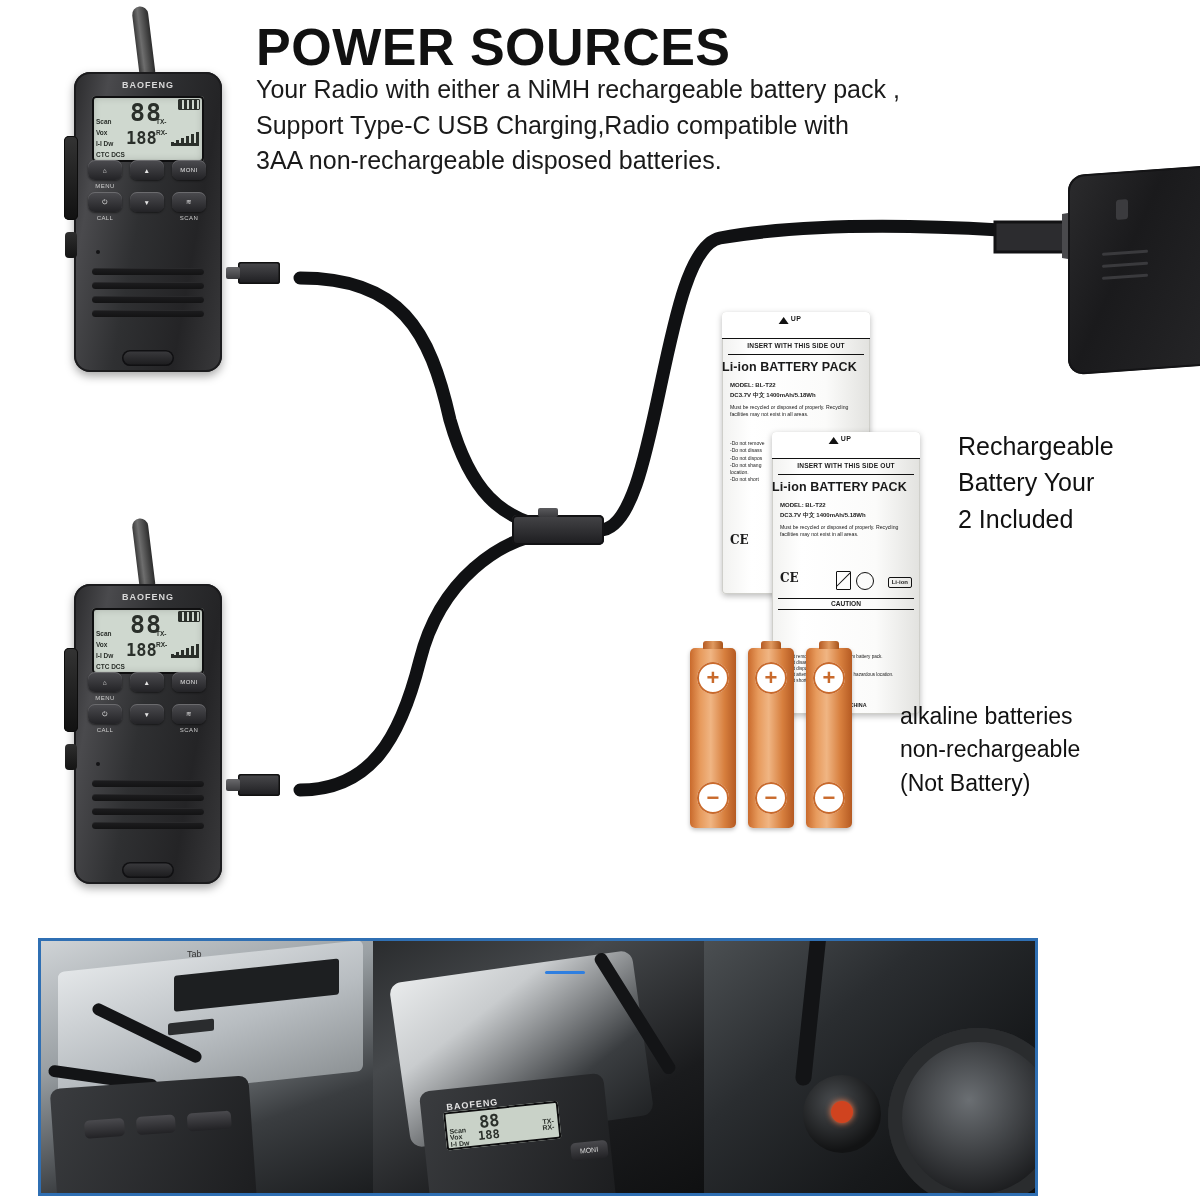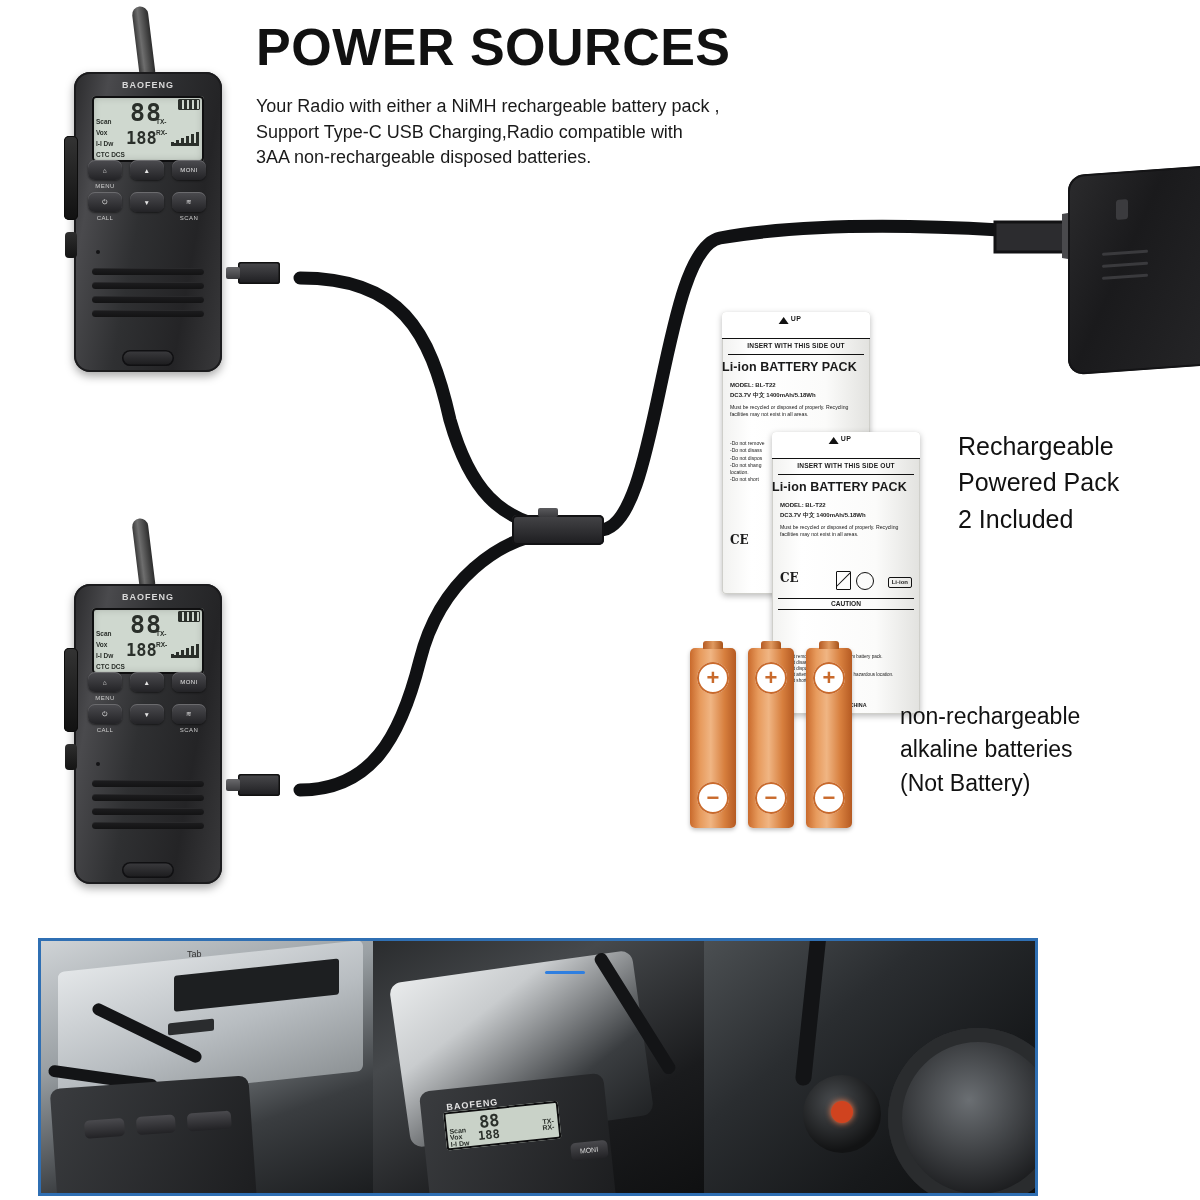--- a/index.html
+++ b/index.html
@@ -13,22 +13,22 @@
   }
   .stage{position:absolute;inset:0;}
 
   
   .headline{
     position:absolute;left:256px;top:20px;
     font-size:52px;font-weight:700;letter-spacing:0.5px;color:#111;
     line-height:1.05;
   }
   .subhead{
-    position:absolute;left:256px;top:94px;width:860px;
-    font-size:18px;line-height:1.42;color:#1a1a1a;font-weight:400;
+    position:absolute;left:256px;top:72px;width:860px;
+    font-size:25px;line-height:1.42;color:#1a1a1a;font-weight:400;
   }
   .subhead div{white-space:nowrap;}
 
   
   .radio{position:absolute;}
   .radio .antenna{
     position:absolute;width:16px;border-radius:8px;
     background:linear-gradient(90deg,#3a3a3a,#6e6e6e 35%,#2c2c2c);
   }
   .radio .antenna.bent{
@@ -446,21 +446,21 @@
       <div>-Do not disassemble.</div>
       <div>-Do not dispose of in fire.</div>
       <div>-Do not attempt of charge battery in hazardous location.</div>
       <div>-Do not short-circuit the terminals.</div>
     </div>
     <div class="made">MADE IN CHINA</div>
   </div>
 
   <div class="anno" style="left:958px;top:428px;">
     <div>Rechargeable</div>
-    <div>Powered Pack</div>
+    <div>Battery Your</div>
     <div>2 Included</div>
   </div>
 
   <div>
     <div class="aa" style="left:690px;top:648px;">
       <span class="nub"></span>
       <span class="cap plus">+</span>
       <span class="cap minus">−</span>
     </div>
     <div class="aa" style="left:748px;top:648px;">
@@ -469,22 +469,22 @@
       <span class="cap minus">−</span>
     </div>
     <div class="aa" style="left:806px;top:648px;">
       <span class="nub"></span>
       <span class="cap plus">+</span>
       <span class="cap minus">−</span>
     </div>
   </div>
 
   <div class="anno small" style="left:900px;top:700px;">
+    <div>alkaline batteries</div>
     <div>non-rechargeable</div>
-    <div>alkaline batteries</div>
     <div>(Not Battery)</div>
   </div>
 
   <div class="strip">
 
     <div class="pane p1">
       <div class="laptop">
         <div class="lapkeys"></div>
         <div class="port"></div>
       </div>

